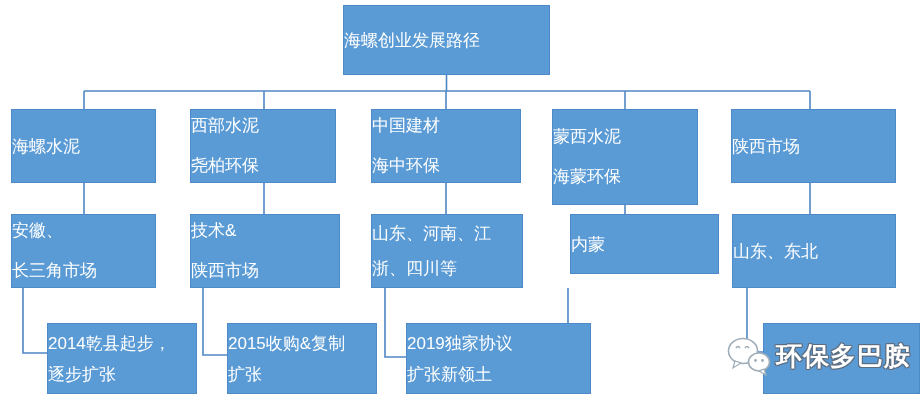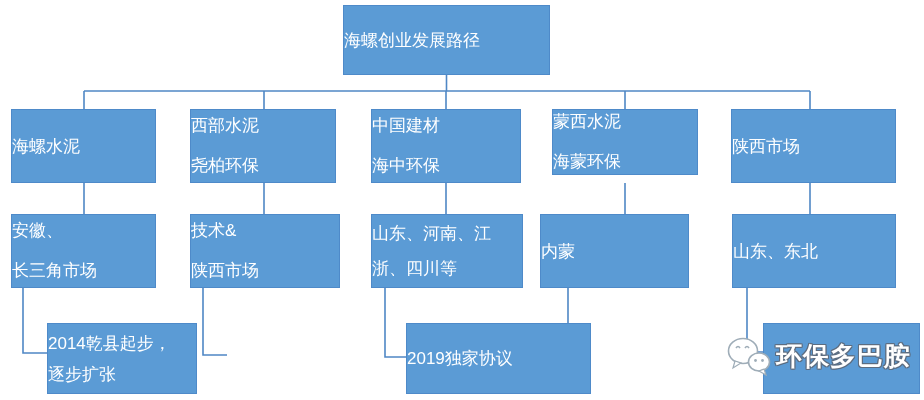--- a/index.html
+++ b/index.html
@@ -64,53 +64,58 @@
     <span>海螺水泥</span>
   </div>
   <div class="box gap-wide" style="left:190px;top:109px;width:146px;height:74px">
     <span>西部水泥</span>
     <span>尧柏环保</span>
   </div>
   <div class="box gap-wide" style="left:371px;top:109px;width:150px;height:74px">
     <span>中国建材</span>
     <span>海中环保</span>
   </div>
-  <div class="box gap-wide" style="left:552px;top:109px;width:146px;height:66px">
+  <div class="box gap-wide" style="left:552px;top:109px;width:146px;height:96px">
     <span>蒙西水泥</span>
     <span>海蒙环保</span>
   </div>
   <div class="box" style="left:731px;top:109px;width:165px;height:74px">
     <span>陕西市场</span>
   </div>
 
   <div class="box gap-wide" style="left:11px;top:214px;width:145px;height:74px">
     <span>安徽、</span>
     <span>长三角市场</span>
   </div>
   <div class="box gap-wide" style="left:190px;top:214px;width:150px;height:74px">
     <span>技术&amp;</span>
     <span>陕西市场</span>
   </div>
   <div class="box gap-mid" style="left:371px;top:214px;width:152px;height:74px">
     <span>山东、河南、江</span>
     <span>浙、四川等</span>
   </div>
-  <div class="box" style="left:540px;top:214px;width:149px;height:74px">
+  <div class="box" style="left:570px;top:214px;width:149px;height:60px">
     <span>内蒙</span>
   </div>
   <div class="box" style="left:732px;top:214px;width:164px;height:74px">
     <span>山东、东北</span>
   </div>
 
   <div class="box gap-tight" style="left:47px;top:323px;width:150px;height:71px">
     <span>2014乾县起步，</span>
     <span>逐步扩张</span>
   </div>
+  <div class="box gap-tight" style="left:227px;top:323px;width:150px;height:71px">
+    <span>2015收购&amp;复制</span>
+    <span>扩张</span>
+  </div>
   <div class="box gap-tight" style="left:406px;top:323px;width:185px;height:71px">
     <span>2019独家协议</span>
+    <span>扩张新领土</span>
   </div>
   <div class="box" style="left:763px;top:323px;width:157px;height:71px"></div>
 
   <div class="watermark">
     <svg width="46" height="44" viewBox="0 0 46 44">
       <ellipse cx="17" cy="17" rx="14.5" ry="12.5" fill="#ffffff" stroke="#9fadb8" stroke-width="1.6"></ellipse>
       <path d="M9,27 L7,34 L15,29 Z" fill="#ffffff" stroke="#9fadb8" stroke-width="1.2"></path>
       <path d="M10,14 q2,-3 4,0" stroke="#9fadb8" stroke-width="1.6" fill="none"></path>
       <path d="M19,14 q2,-3 4,0" stroke="#9fadb8" stroke-width="1.6" fill="none"></path>
       <ellipse cx="33" cy="28" rx="10.5" ry="9" fill="#ffffff" stroke="#9fadb8" stroke-width="1.6"></ellipse>

